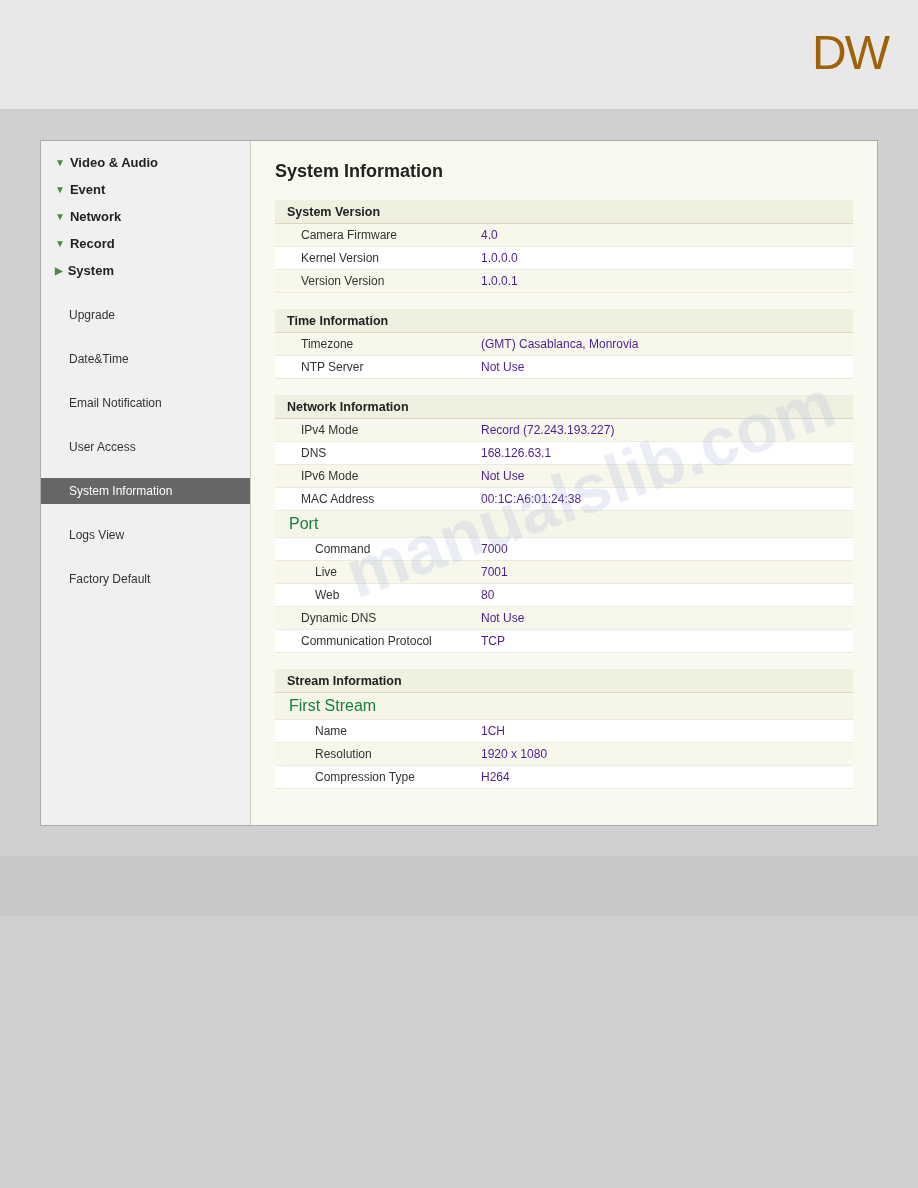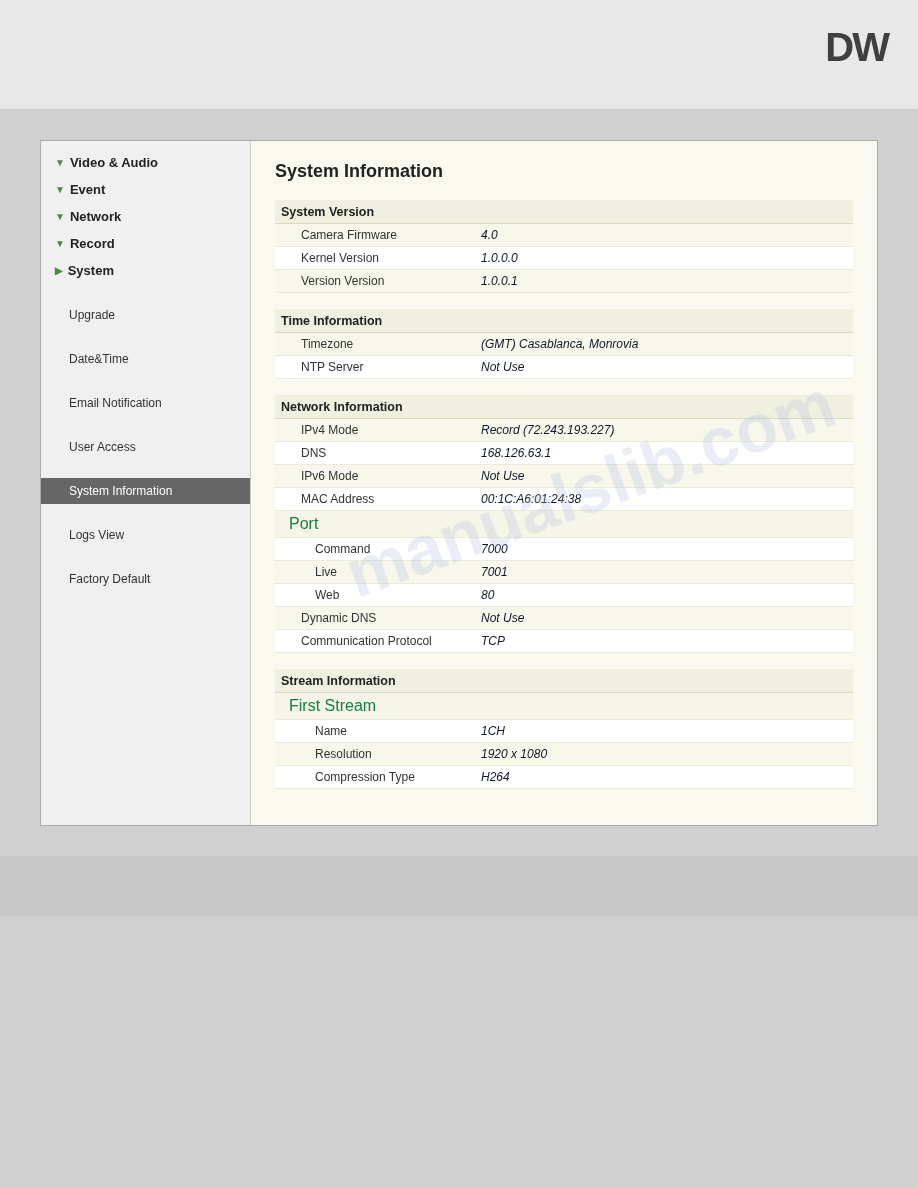--- a/index.html
+++ b/index.html
@@ -15,23 +15,23 @@
     .top-header {
       background: #e8e8e8;
       height: 110px;
       position: relative;
       border-bottom: 1px solid #ccc;
     }
     .dw-logo {
       position: absolute;
       right: 30px;
       top: 25px;
-      font-size: 40px;
-      font-weight: 700;
-      color: #404040;
+      font-size: 48px;
+      font-weight: 400;
+      color: #a16207;
       font-family: Arial Black, Arial, sans-serif;
       letter-spacing: -2px;
     }
 
     
     .main-area {
       padding: 30px 40px;
       background: #d0d0d0;
     }
 
@@ -98,21 +98,21 @@
 
     
     .info-section {
       margin-bottom: 16px;
     }
 
     .section-header {
       font-weight: bold;
       font-size: 12.5px;
       color: #222;
-      padding: 5px 0 4px 6px;
+      padding: 5px 0 4px 12px;
       border-bottom: 1px solid #d8d8c0;
       background: #f0f0e0;
       margin-bottom: 0;
     }
 
     .info-row {
       display: flex;
       align-items: flex-end;
       padding: 4px 6px;
       border-bottom: 1px solid #ebebd8;
@@ -124,23 +124,22 @@
       width: 200px;
       min-width: 200px;
       color: #333;
       padding-left: 8px;
       font-size: 12px;
     }
     .info-label.indent1 { padding-left: 20px; }
     .info-label.indent2 { padding-left: 34px; }
 
     .info-value {
-      color: #0f172a;
+      color: #4c1d95;
       font-size: 12px;
-      font-style: italic;
     }
 
     .subsection-label {
       padding: 4px 6px 4px 14px;
       font-weight: normal;
       color: #15803d;
       background: #f5f5e8;
       border-bottom: 1px solid #ebebd8;
       font-size: 16px;
     }

